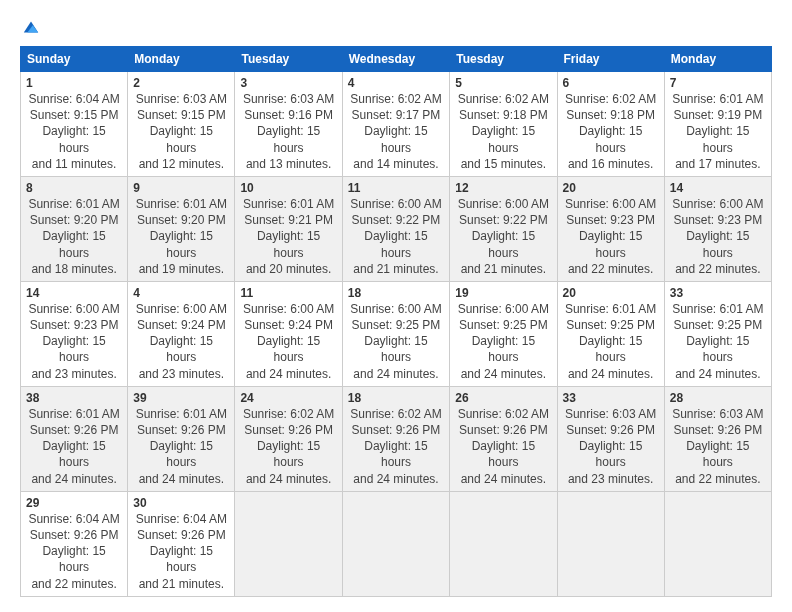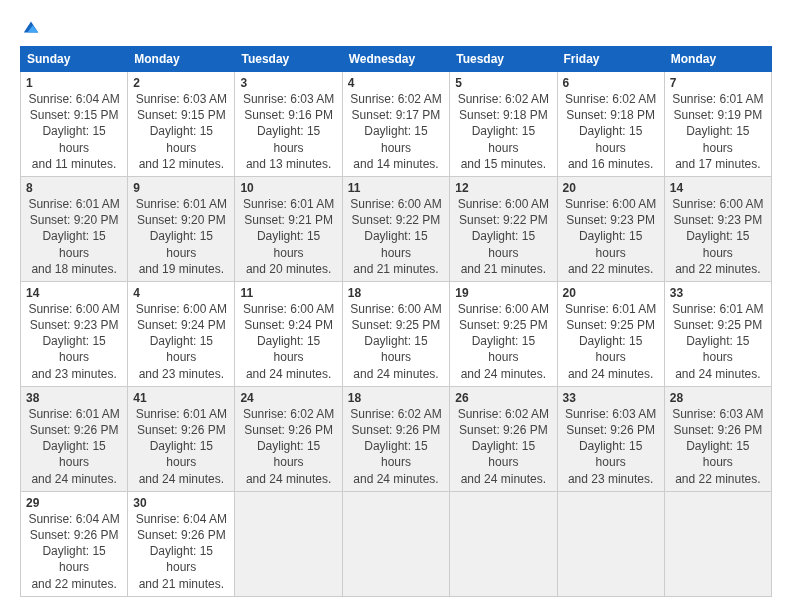--- a/index.html
+++ b/index.html
@@ -288,21 +288,21 @@
         </tr>
         <tr>
           <td class="shaded">
             <span class="day-num">38</span>
             <div class="day-info" style="white-space: pre-line;">Sunrise: 6:01 AM
 Sunset: 9:26 PM
 Daylight: 15 hours
 and 24 minutes.</div>
           </td>
           <td class="shaded">
-            <span class="day-num">41</span>
+            <span class="day-num">39</span>
             <div class="day-info" style="white-space: pre-line;">Sunrise: 6:01 AM
 Sunset: 9:26 PM
 Daylight: 15 hours
 and 24 minutes.</div>
           </td>
           <td class="shaded">
             <span class="day-num">24</span>
             <div class="day-info" style="white-space: pre-line;">Sunrise: 6:02 AM
 Sunset: 9:26 PM
 Daylight: 15 hours

